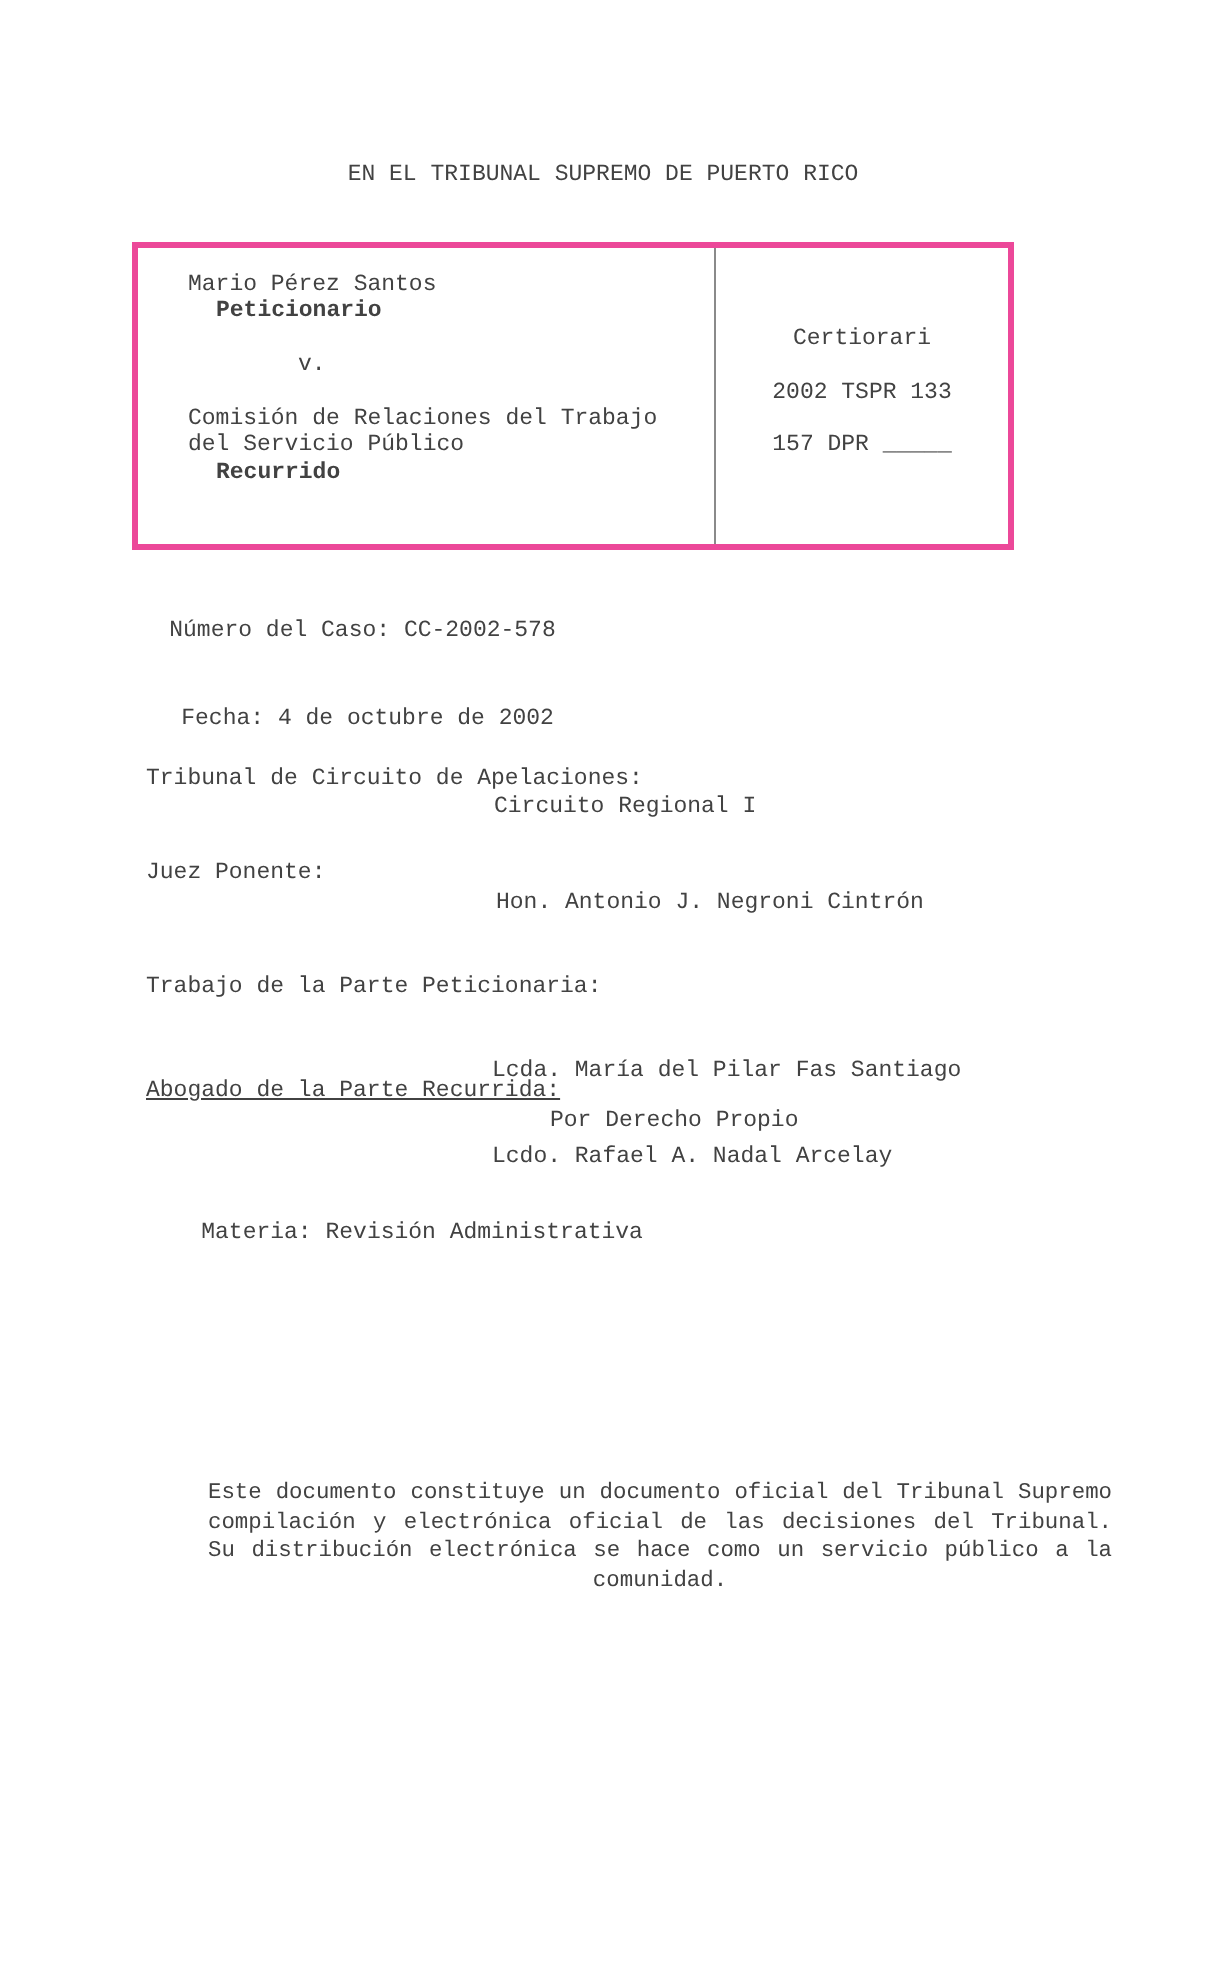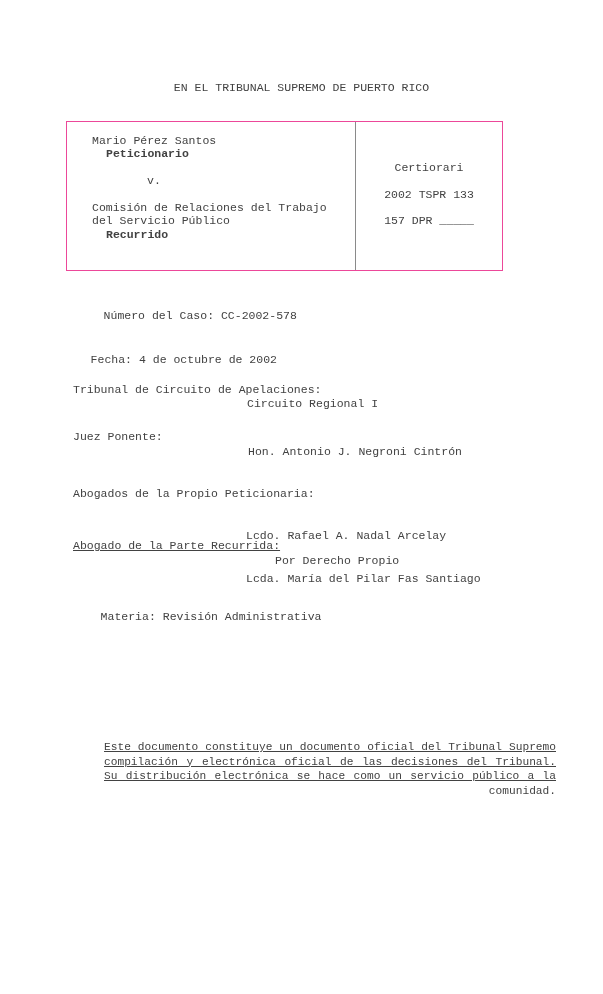--- a/index.html
+++ b/index.html
@@ -25,21 +25,21 @@
     text-align: center;
     line-height: 14px;
     white-space: pre;
   }
   .caption-box {
     position: absolute;
     left: 66px;
     top: 121px;
     width: 435px;
     height: 148px;
-    border: 1px solid #ec4899;
+    border: 3px solid #ec4899;
   }
   .caption-divider {
     position: absolute;
     left: 288px;
     top: 0;
     width: 1px;
     height: 100%;
     background: #8a8a8a;
   }
   .cell-left {
@@ -78,25 +78,24 @@
     position: absolute;
     left: 104px;
     top: 740px;
     width: 452px;
     font-size: 11.2px;
   }
   .jline {
     line-height: 14.5px;
     text-align: justify;
     text-align-last: justify;
-    text-decoration: underline;
   }
   .jlast {
     line-height: 14.5px;
-    text-align: right;
+    text-align: center;
   }
 </style>
 </head>
 <body>
 
 <div class="page">
 
   <div class="doc-title">EN EL TRIBUNAL SUPREMO DE PUERTO RICO</div>
 
   <div class="caption-box">
@@ -117,38 +116,38 @@
       <div class="bl"></div>
       <div class="bl"></div>
       <div class="box-line">Certiorari</div>
       <div class="bl"></div>
       <div class="box-line">2002 TSPR 133</div>
       <div class="bl"></div>
       <div class="box-line">157 DPR _____</div>
     </div>
   </div>
 
-  <div class="field" style="left:76px; top:295px;text-align:center;">
+  <div class="field" style="left:57px; top:295px;text-align:center;">
     <span>Número del Caso:</span> <span>CC-2002-578</span>
   </div>
 
   <div class="field" style="left:63px; top:339px;">
     <span>Fecha:</span> <span>4 de octubre de 2002</span>
   </div>
 
   <div class="field" style="left:73px; top:383px;">Tribunal de Circuito de Apelaciones:</div>
   <div class="field" style="left:247px; top:397px;">Circuito Regional I</div>
 
   <div class="field" style="left:73px; top:430px;">Juez Ponente:</div>
   <div class="field" style="left:248px; top:445px;">Hon. Antonio J. Negroni Cintrón</div>
 
-  <div class="field" style="left:73px; top:487px;">Abogados de la Propio Peticionaria:</div>
+  <div class="field" style="left:73px; top:487px;">Trabajo de la Parte Peticionaria:</div>
   <div class="field attorney-lines" style="left:246px; top:501px;">
+    <div class="field-line">Lcda. María del Pilar Fas Santiago</div>
     <div class="field-line">Lcdo. Rafael A. Nadal Arcelay</div>
-    <div class="field-line">Lcda. María del Pilar Fas Santiago</div>
   </div>
 
   <div class="field" style="left:73px; top:539px;text-decoration:underline;">Abogado de la Parte Recurrida:</div>
   <div class="field" style="left:275px; top:554px;">Por Derecho Propio</div>
 
   <div class="field" style="left:73px; top:596px;">
     <span>Materia:</span> <span>Revisión Administrativa</span>
   </div>
 
   <div class="footer-note">

